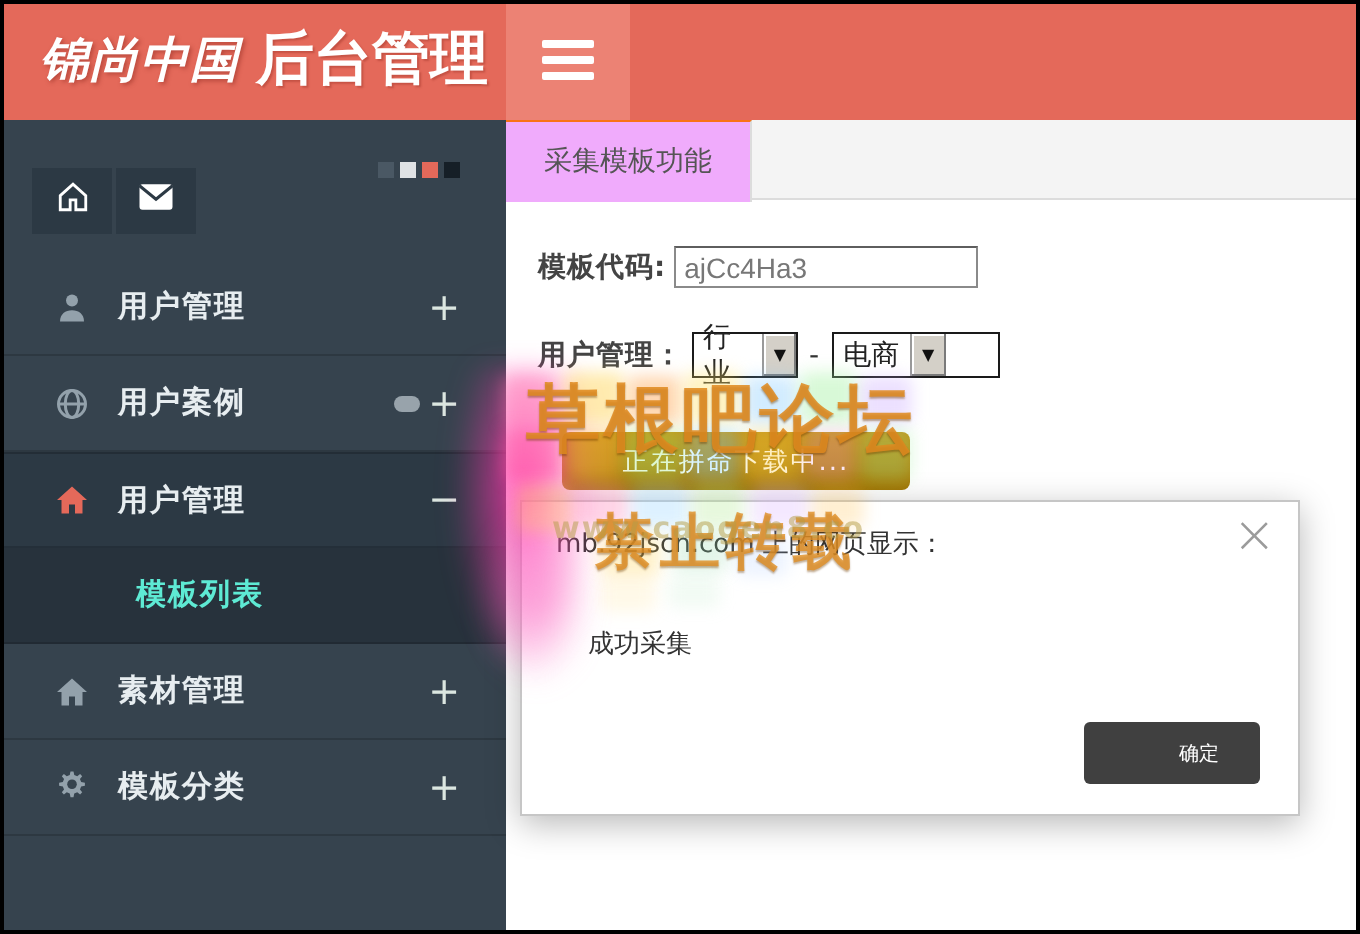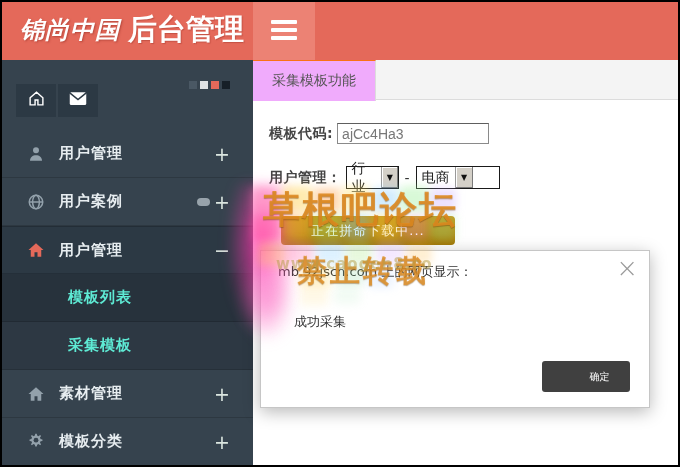--- a/index.html
+++ b/index.html
@@ -156,23 +156,20 @@
           <svg width="18" height="18" viewBox="0 0 24 24" fill="#e4695a">
             <path d="M2 12 L12 3 L22 12 H19 V21 H14 V15 H10 V21 H5 V12 Z"></path>
           </svg>
         </span>
         <span class="slabel">用户管理</span>
         <span class="sexp">−</span>
       </div>
 
       <div class="subitem">
         <span class="sublabel">模板列表</span>
-      </div>
-      <div class="subitem active">
-        <span class="sublabel">采集模板</span>
       </div>
 
       <div class="sitem">
         <span class="sicon">
           <svg width="18" height="18" viewBox="0 0 24 24" fill="#93a1ab">
             <path d="M2 12 L12 3 L22 12 H19 V21 H14 V15 H10 V21 H5 V12 Z"></path>
           </svg>
         </span>
         <span class="slabel">素材管理</span>
         <span class="sexp">+</span>

